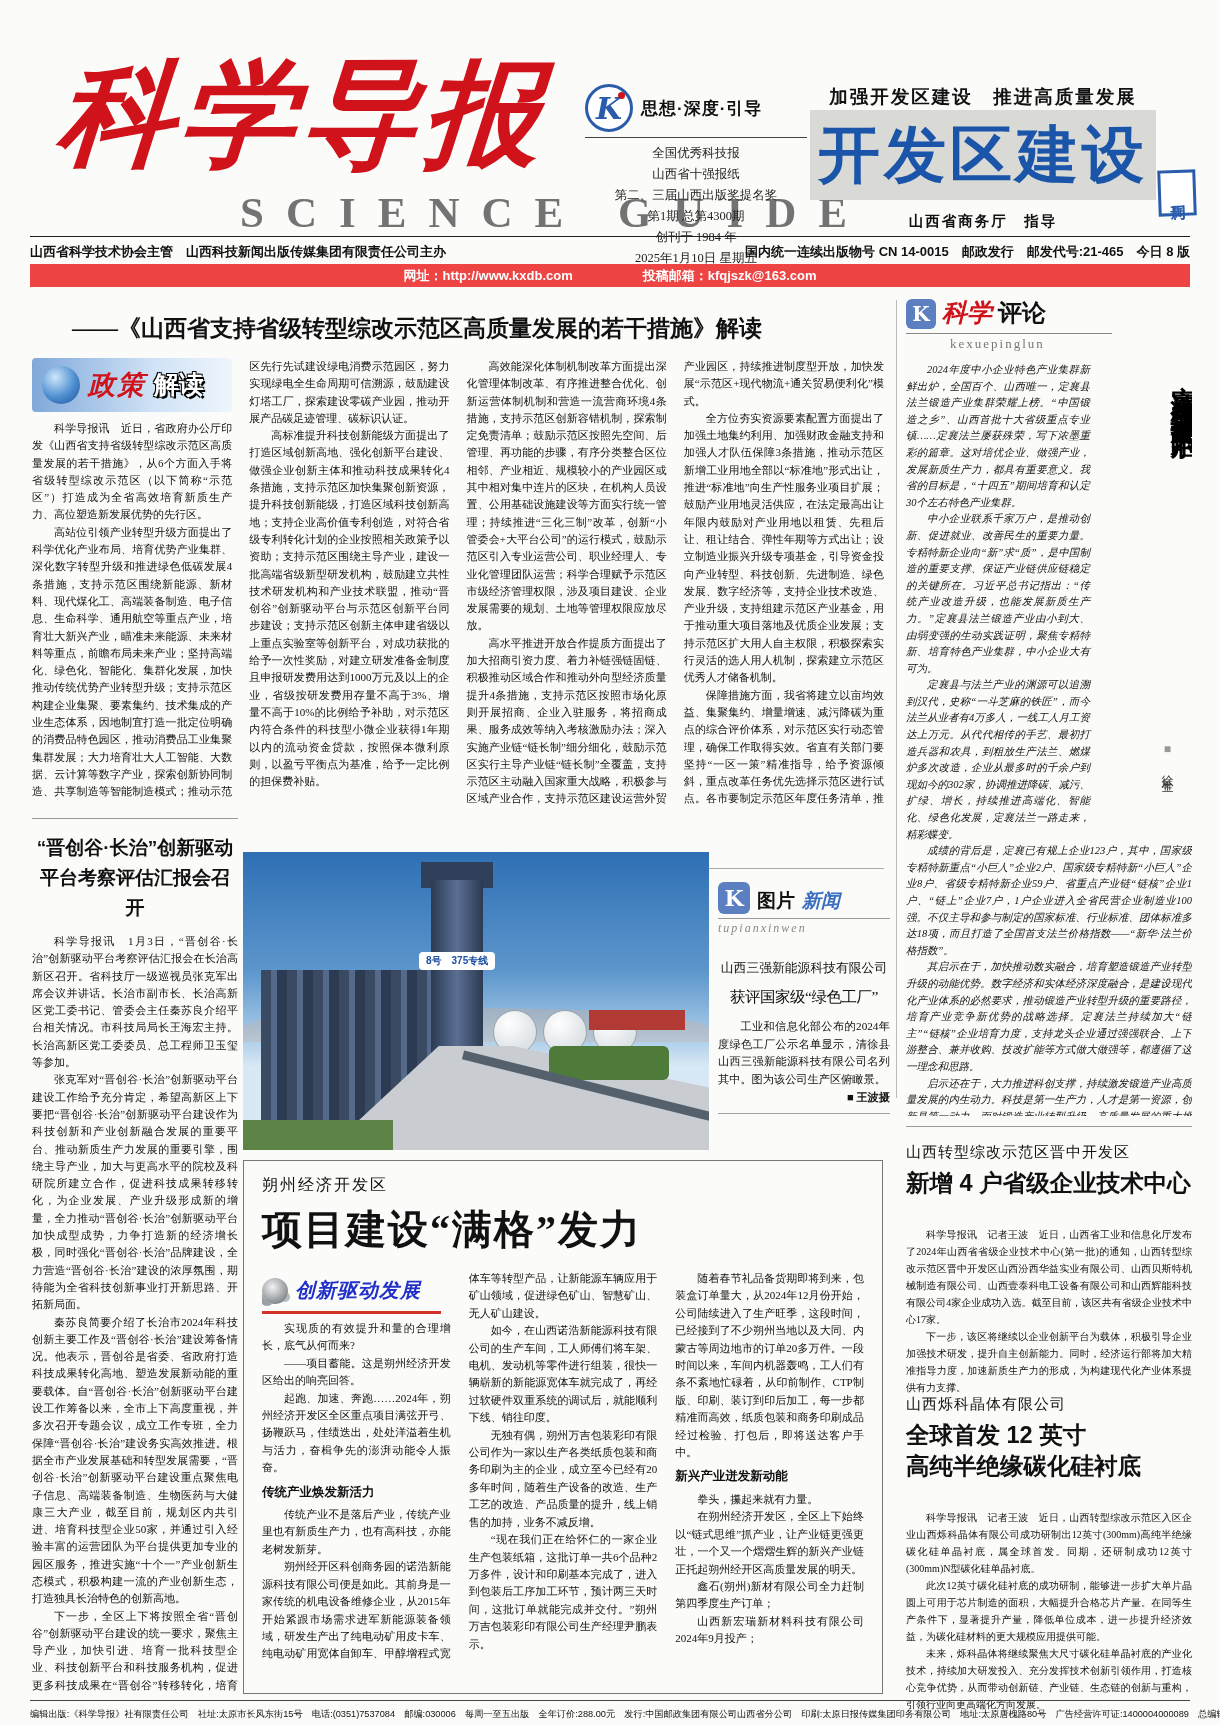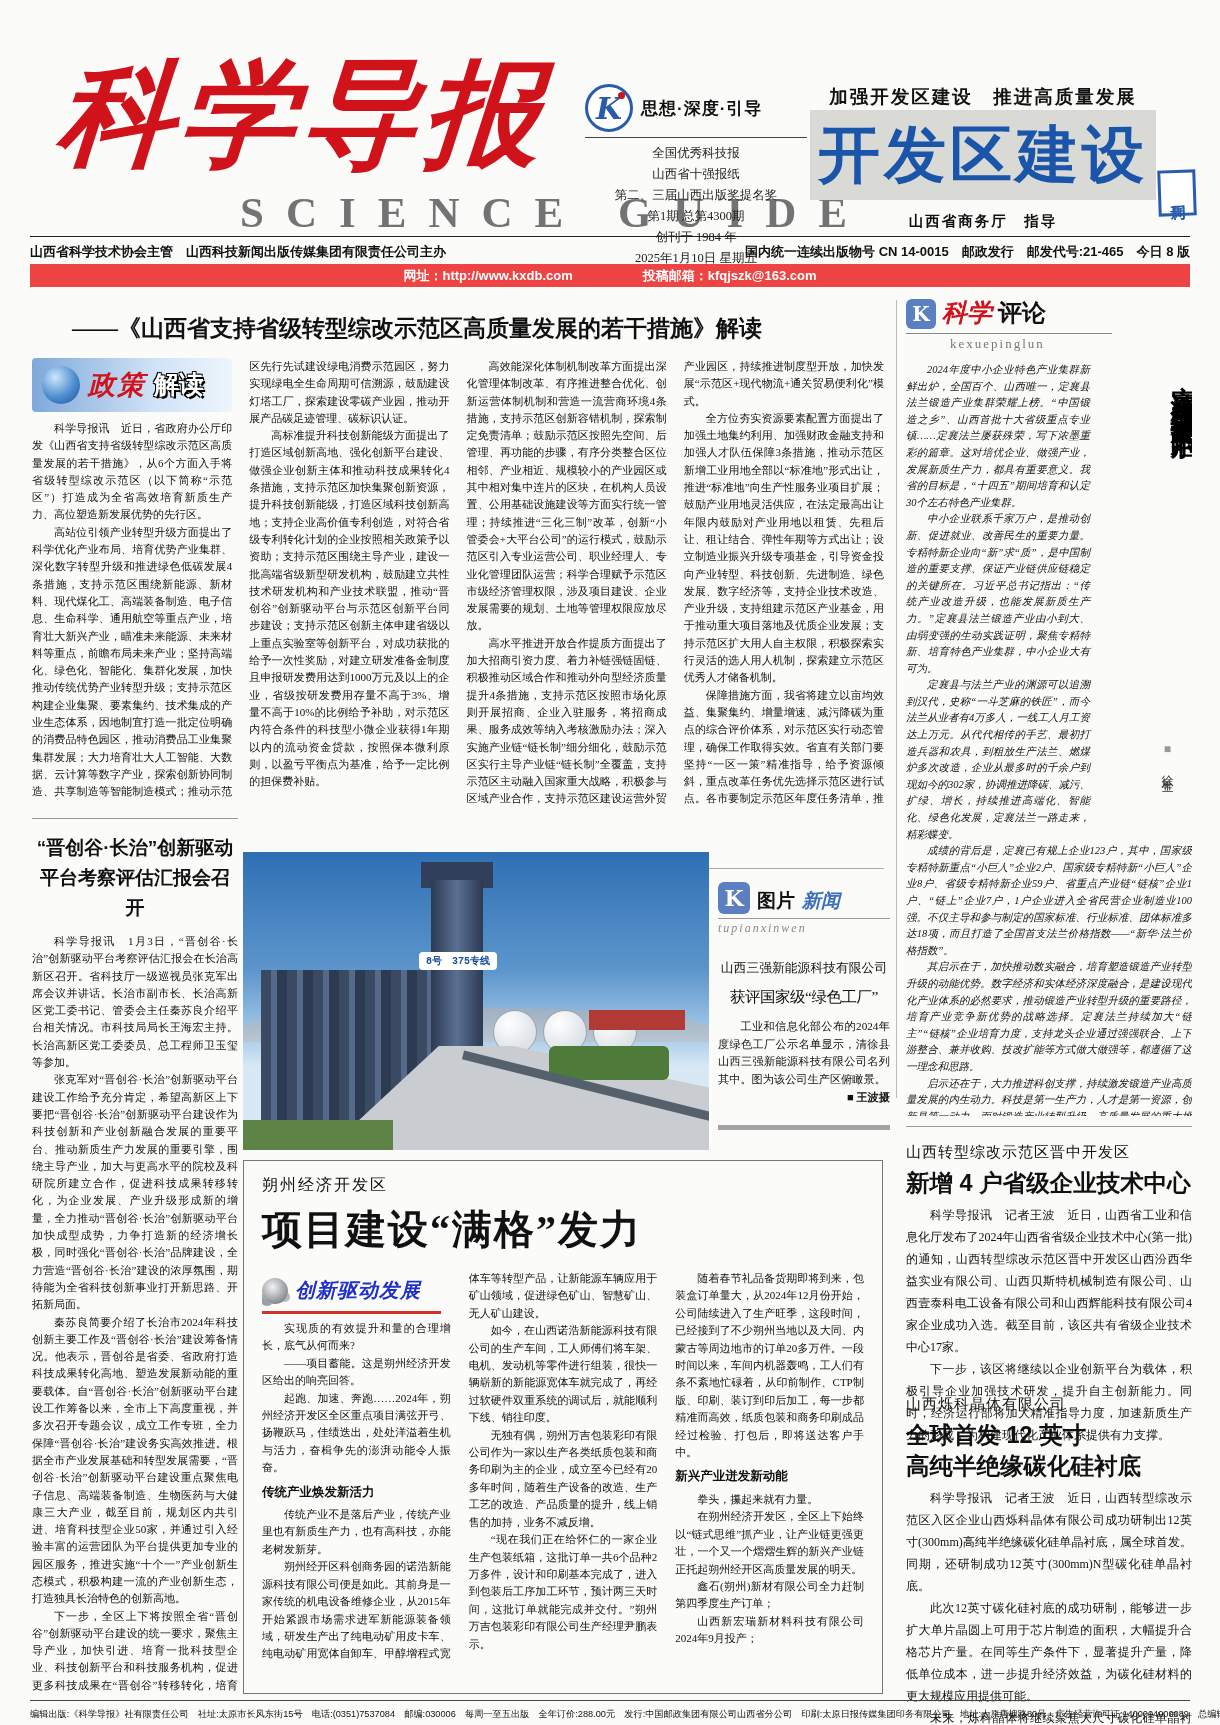--- a/index.html
+++ b/index.html
@@ -78,21 +78,21 @@
   .photo { position:absolute; left:243px; top:852px; width:466px; height:298px; overflow:hidden;
            background:linear-gradient(180deg,#2e6fb4 0%,#5d96cc 40%,#a8cbe8 62%,#d8e8f4 72%); }
   .hills { position:absolute; left:0; bottom:108px; width:100%; height:34px;
            background:linear-gradient(180deg,#9eb0c2,#b9c6d2); border-radius:50% 50% 0 0/60% 60% 0 0; }
   .plant-dark { position:absolute; left:18px; bottom:30px; width:170px; height:150px;
                 background:repeating-linear-gradient(90deg,#3a4a63 0 10px,#55698a 10px 16px,#2c3a52 16px 26px); }
   .stack { position:absolute; left:188px; bottom:70px; width:52px; height:200px;
            background:linear-gradient(90deg,#2c3a52,#5a6f92 50%,#2c3a52); }
   .stack-top { position:absolute; left:178px; bottom:262px; width:72px; height:26px; background:#31405a; }
   .sign { position:absolute; left:176px; bottom:180px; padding:2px 7px; background:#fff;
-          border-radius:4px; font-family:Liberation Mono, monospace; font-weight:700;
+          border-radius:4px; font-family:Liberation Sans, sans-serif; font-weight:700;
           font-size:10px; color:#1c4fa1; white-space:nowrap; }
   .tanks { position:absolute; left:250px; bottom:96px; display:flex; gap:6px; }
   .tank { width:44px; height:44px; border-radius:50%; background:radial-gradient(circle at 35% 30%,#fff,#cfd6da); border:1px solid #9aa4aa; }
   .road { position:absolute; right:0; bottom:0; width:100%; height:104px; background:#c9cdd2;
           clip-path:polygon(18% 100%,42% 0,58% 0,100% 40%,100% 100%); }
   .green1 { position:absolute; right:40px; bottom:70px; width:120px; height:34px; background:#4e7a3a; border-radius:6px; }
   .green2 { position:absolute; left:0; bottom:0; width:150px; height:30px; background:#5d8446; }
   .redroof { position:absolute; right:24px; bottom:120px; width:96px; height:20px; background:#b23a34; }
   .conveyor { position:absolute; right:-20px; bottom:58px; width:270px; height:9px; background:#55606d;
               transform:rotate(14deg); }
@@ -105,21 +105,21 @@
             display:flex; align-items:center; justify-content:center; flex:0 0 auto; }
   .pn-black { font-family:"Liberation Sans",sans-serif; font-weight:900; font-size:19px; }
   .pn-blue { font-family:"DejaVu Serif",serif; font-style:italic; font-weight:900;
              font-size:19px; color:#3a6ec0; }
   .pinyin { font-style:italic; color:#888; font-size:12px; letter-spacing:2px; margin-top:2px; }
   .pn-company { margin-top:24px; font-family:"Liberation Sans",sans-serif; font-size:12.8px; text-align:center; }
   .pn-headline { margin-top:10px; font-weight:400; font-size:15.5px; letter-spacing:-0.5px;
                  text-align:center; white-space:nowrap; }
   .pn-caption { margin-top:10px; font-size:11.2px; line-height:17.6px; text-align:justify; }
   .pn-credit { margin-top:2px; text-align:right; font-weight:700; font-size:11.2px;
-               border-bottom:5px solid #a3a3a3; padding-bottom:20px; }
+               border-bottom:1px solid #a3a3a3; padding-bottom:8px; }
 
   
   .vrule { position:absolute; left:896px; top:300px; width:1px; height:798px; background:#bbb; }
   .comment { position:absolute; left:906px; top:296px; width:286px; height:820px; overflow:hidden; }
   .cm-logo-row { display:flex; align-items:flex-end; gap:6px; border-bottom:1px solid #888;
                  padding-bottom:4px; width:72%; }
   .cm-red { font-family:"DejaVu Serif",serif; font-style:italic; font-weight:900; font-size:25px; color:#d0121b; }
   .cm-black { font-family:"Liberation Sans",sans-serif; font-weight:900; font-size:24px; }
   .cm-pinyin { color:#777; font-size:13px; letter-spacing:2px; margin:2px 0 10px 44px; }
   .comment-text { font-size:10.5px; line-height:16.6px; font-style:italic; text-align:justify; }
@@ -131,21 +131,21 @@
   .v-title { writing-mode:vertical-rl; font-size:27px; font-weight:900; letter-spacing:4px;
              font-style:normal; color:#000; font-family:"Liberation Serif",serif; }
 
   
   .art { position:absolute; left:906px; width:286px; }
   .jz { top:1126px; border-top:1px solid #999; padding-top:16px; }
   .sk { top:1395px; }
   .kicker { font-family:"Liberation Sans",sans-serif; font-size:15px; letter-spacing:1px; }
   .art-headline { margin-top:6px; font-family:"Liberation Sans",sans-serif; font-weight:900;
                   font-size:23.5px; line-height:31px; white-space:pre-line; }
-  .art-body { margin-top:5px; font-size:12px; line-height:22px; text-align:justify; }
+  .art-body { margin-top:27px; font-size:10px; line-height:17px; text-align:justify; }
 
   
   .sz-box { position:absolute; left:243px; top:1160px; width:640px; height:534px;
             border:1px solid #777; background:#fbfbf9; padding:14px 18px; overflow:hidden; }
   .sz-kicker { font-family:"Liberation Sans",sans-serif; font-size:16px; letter-spacing:2px; }
   .sz-headline { margin-top:6px; font-weight:900; font-size:40px; letter-spacing:2px;
                  font-family:"Liberation Serif",serif; }
   .sz-body { margin-top:13px; height:398px; column-count:3; column-gap:18px; column-fill:auto;
              font-size:11px; line-height:17.4px; text-align:justify; overflow:hidden; }
   .sz-body p.h { font-family:"Liberation Sans",sans-serif; font-weight:700; font-size:12.5px;

